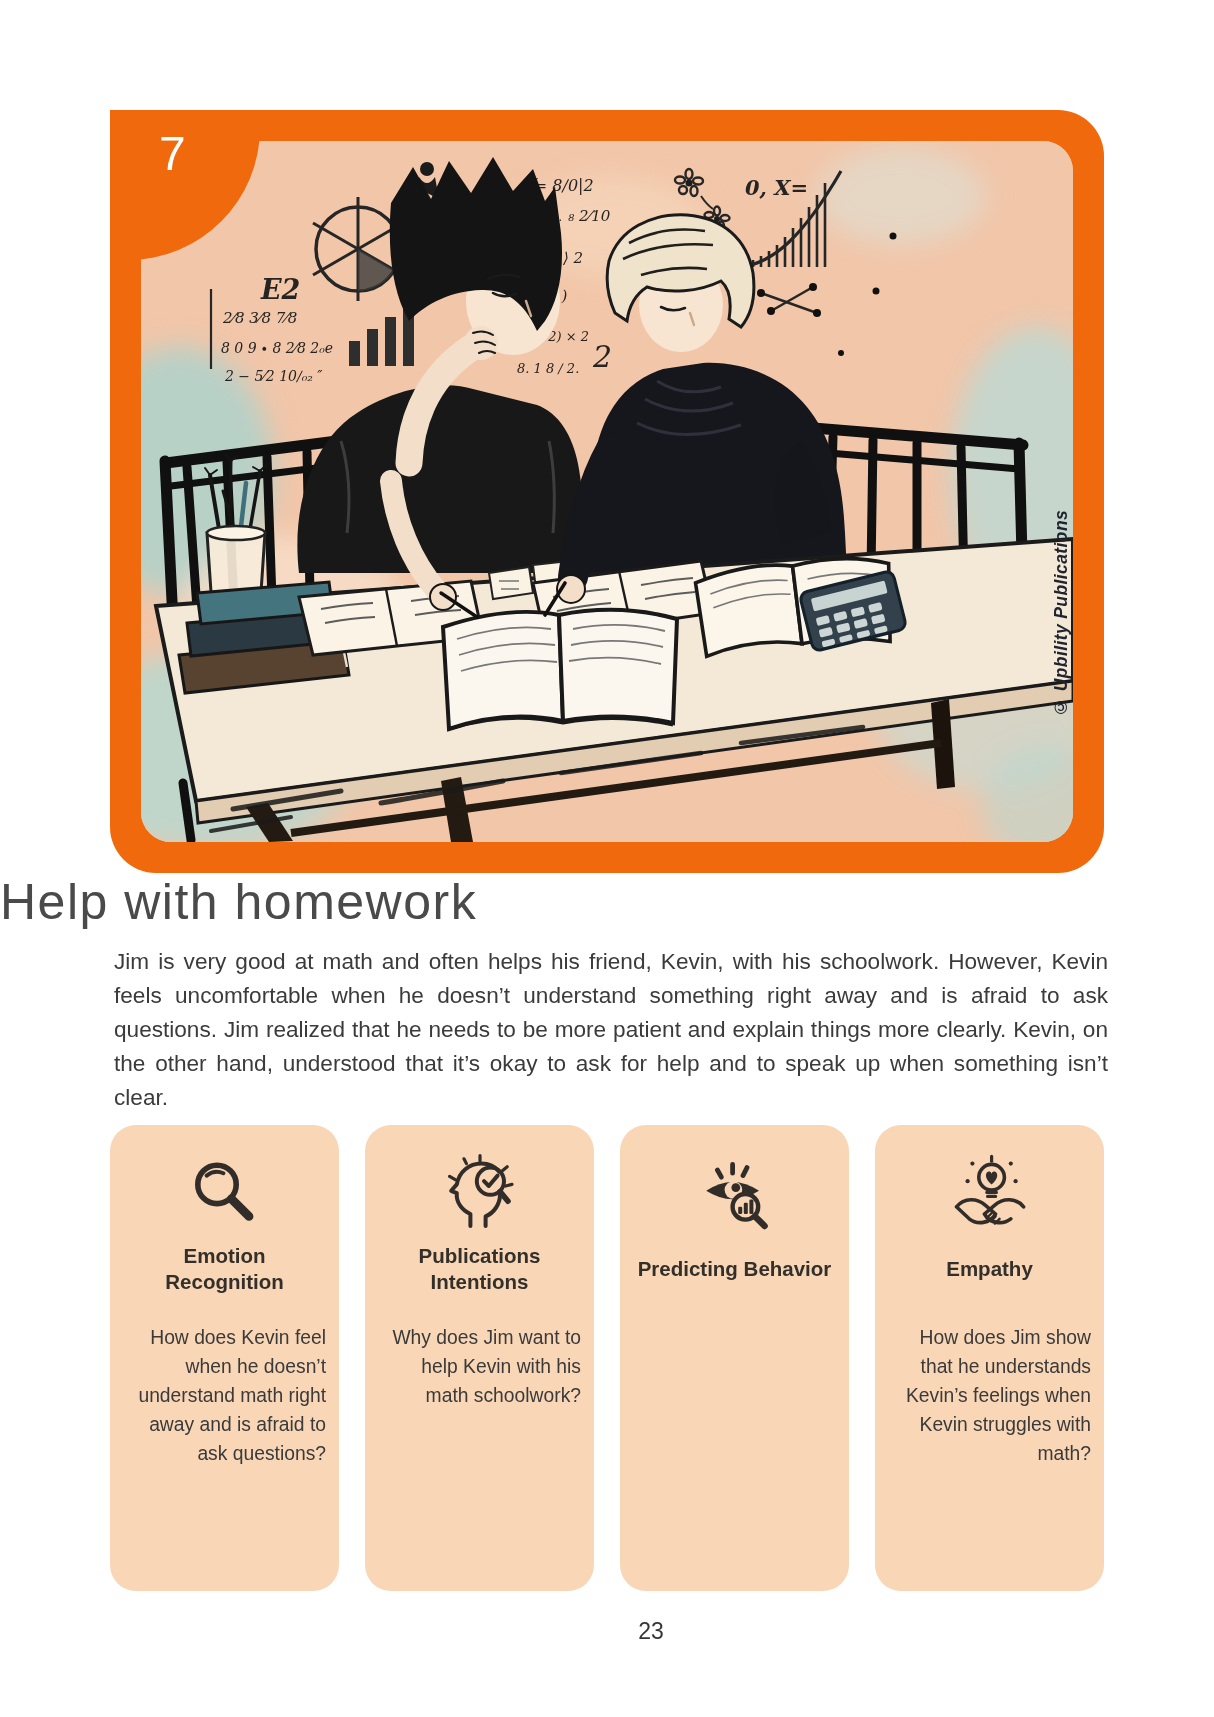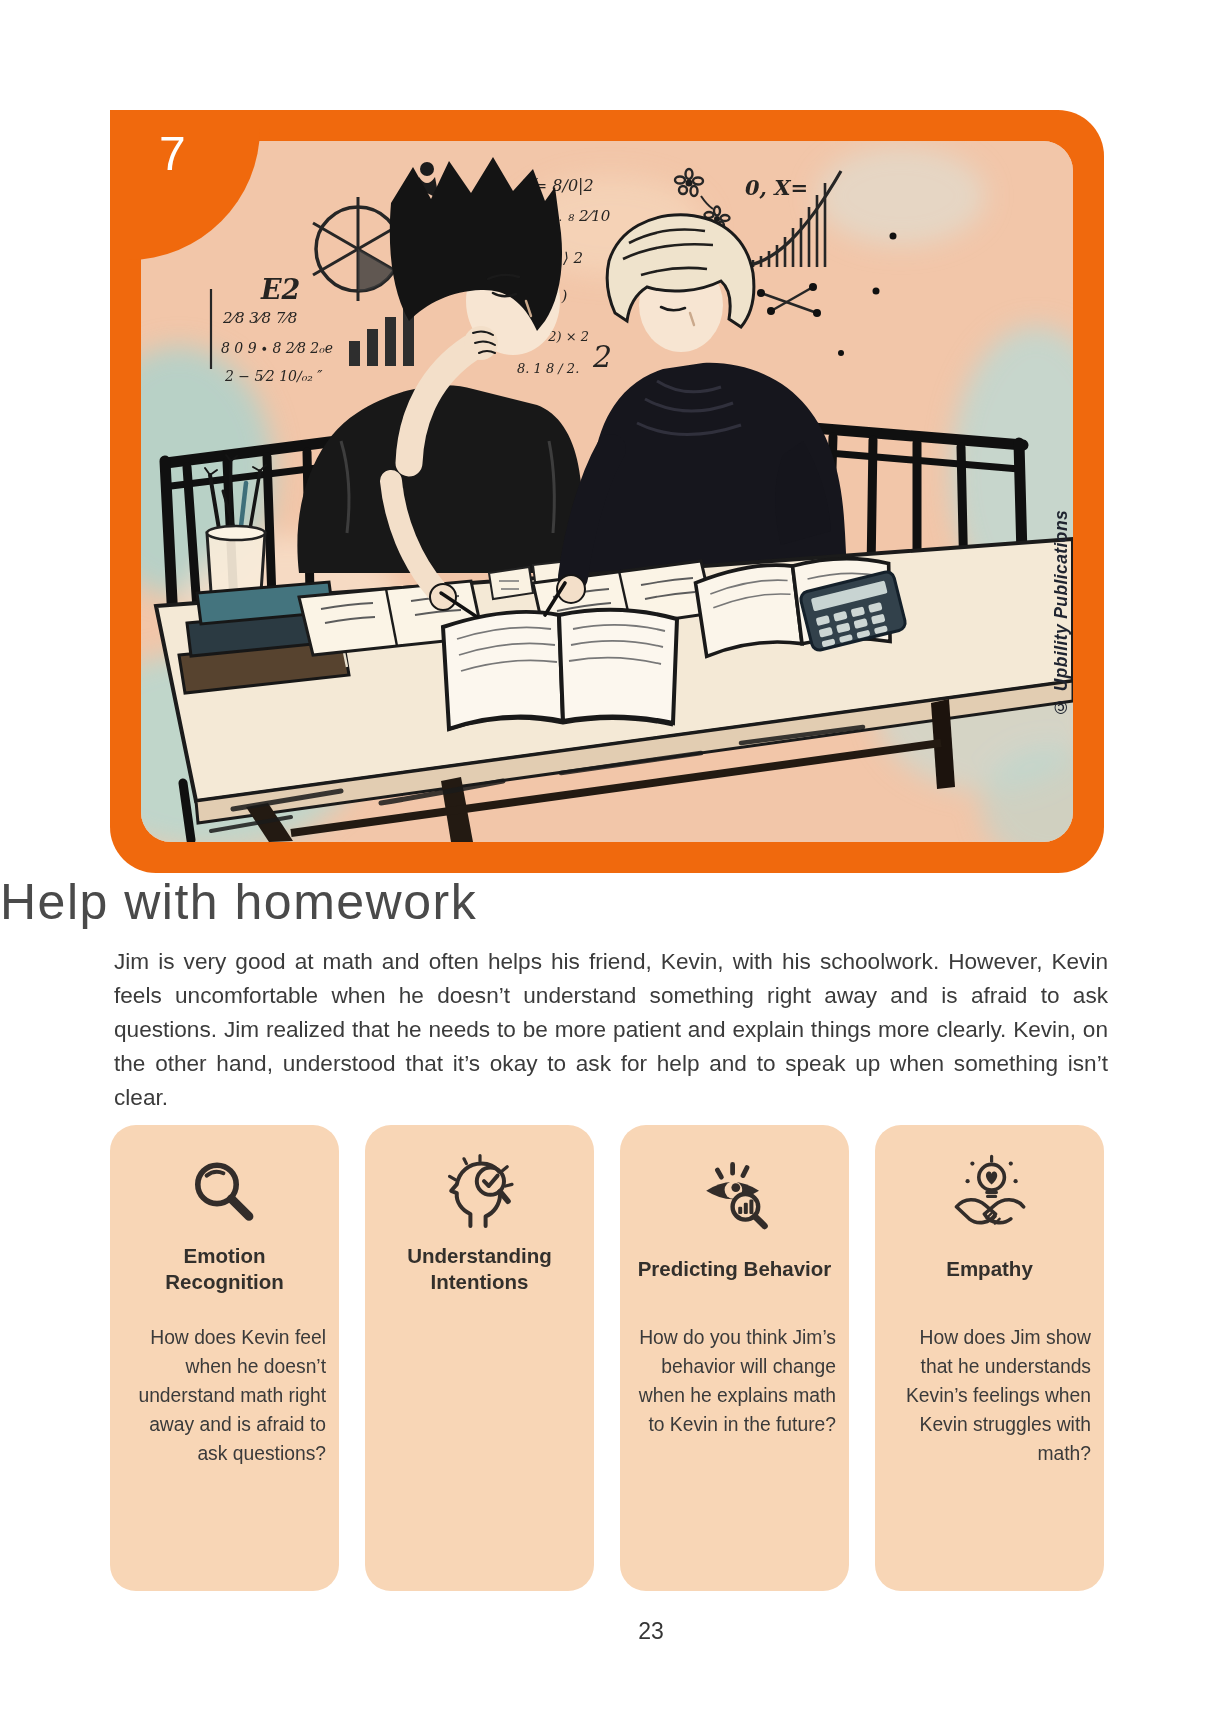--- a/index.html
+++ b/index.html
@@ -349,40 +349,40 @@
       <div class="card-icon">
         <svg viewBox="0 0 100 100" fill="none" stroke="#332D2A" stroke-linecap="round" stroke-linejoin="round">
           <path d="M38,90 L38,75 C27,70 20,60 21,49 L14,46 L21,38 C24,22 36,12 52,12 C61,12 69,16 74,22" stroke-width="5"></path>
           <path d="M75,51 C75,63 67,74 57,78 L57,90" stroke-width="5"></path>
           <circle cx="63" cy="34" r="17" stroke-width="5"></circle>
           <path d="M55,34 L61,40 L72,27" stroke-width="5"></path>
           <line x1="75" y1="47" x2="85" y2="59" stroke-width="7"></line>
           <path d="M30,6 L33,12 M50,2 L50,9 M84,16 L78,21 M90,38 L82,40 M12,28 L19,32" stroke-width="4"></path>
         </svg>
       </div>
-      <div class="card-heading">Understanding
+      <div class="card-heading">Publications
 Intentions</div>
+      <div class="card-question">Why does Jim want to help Kevin with his math schoolwork?</div>
     </div>
 
     <div class="card">
       <div class="card-icon">
         <svg viewBox="0 0 100 100" fill="none" stroke="#332D2A" stroke-linecap="round">
           <path d="M28,20 L33,29 M47,13 L47,24 M65,17 L60,27" stroke-width="6"></path>
           <path d="M14,46 Q47,24 80,46 Q47,67 14,46 Z" fill="#332D2A" stroke="none"></path>
           <circle cx="48" cy="45" r="11" fill="#F8D6B6" stroke="none"></circle>
           <circle cx="51" cy="42" r="5.5" fill="#332D2A" stroke="none"></circle>
           <circle cx="63" cy="66" r="16" fill="#F8D6B6" stroke-width="5.5"></circle>
           <rect x="54" y="66" width="5" height="9" rx="1.5" fill="#332D2A" stroke="none"></rect>
           <rect x="61" y="61" width="5" height="14" rx="1.5" fill="#332D2A" stroke="none"></rect>
           <rect x="68" y="57" width="5" height="18" rx="1.5" fill="#332D2A" stroke="none"></rect>
           <line x1="75" y1="78" x2="87" y2="90" stroke-width="8"></line>
         </svg>
       </div>
       <div class="card-heading">Predicting Behavior</div>
-      <div class="card-question">How do you think Jim’s behavior will change when he explains math to Kevin in the future?</div>
     </div>
 
     <div class="card">
       <div class="card-icon">
         <svg viewBox="0 0 100 100" fill="none" stroke="#332D2A" stroke-linecap="round" stroke-linejoin="round">
           <circle cx="52" cy="29" r="16" stroke-width="4.5"></circle>
           <path d="M52,38 C44,32 43,24 48,22 C50,21 52,23 52,25 C52,23 54,21 56,22 C61,24 60,32 52,38 Z" fill="#332D2A" stroke="none"></path>
           <path d="M46,48 L58,48 M47,53 L57,53" stroke-width="4"></path>
           <circle cx="28" cy="12" r="2.6" fill="#332D2A" stroke="none"></circle>
           <circle cx="76" cy="12" r="2.6" fill="#332D2A" stroke="none"></circle>

